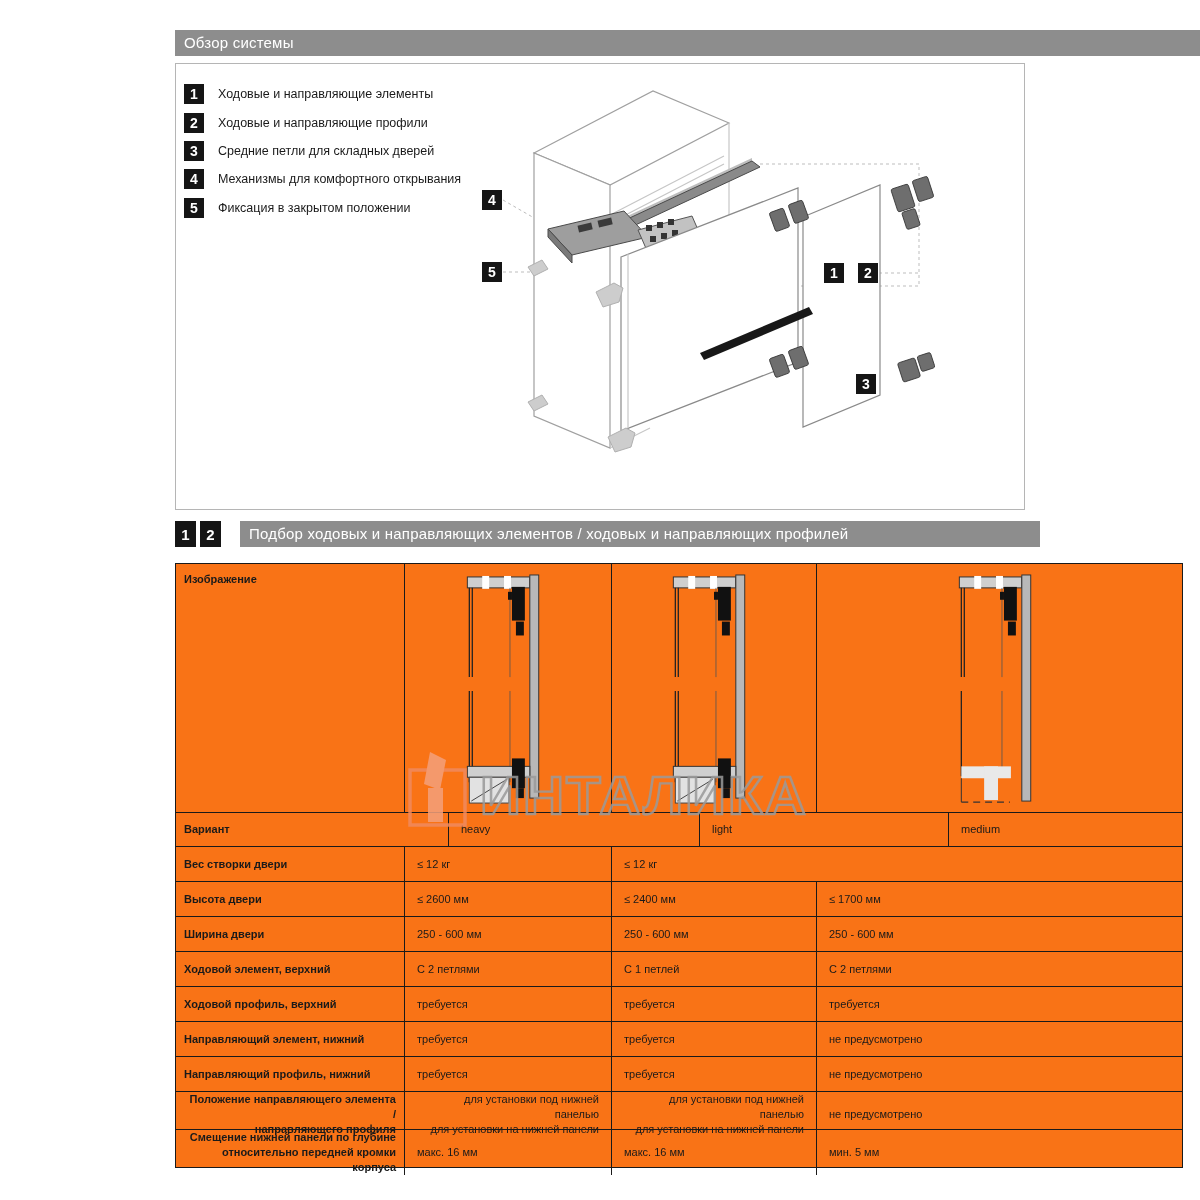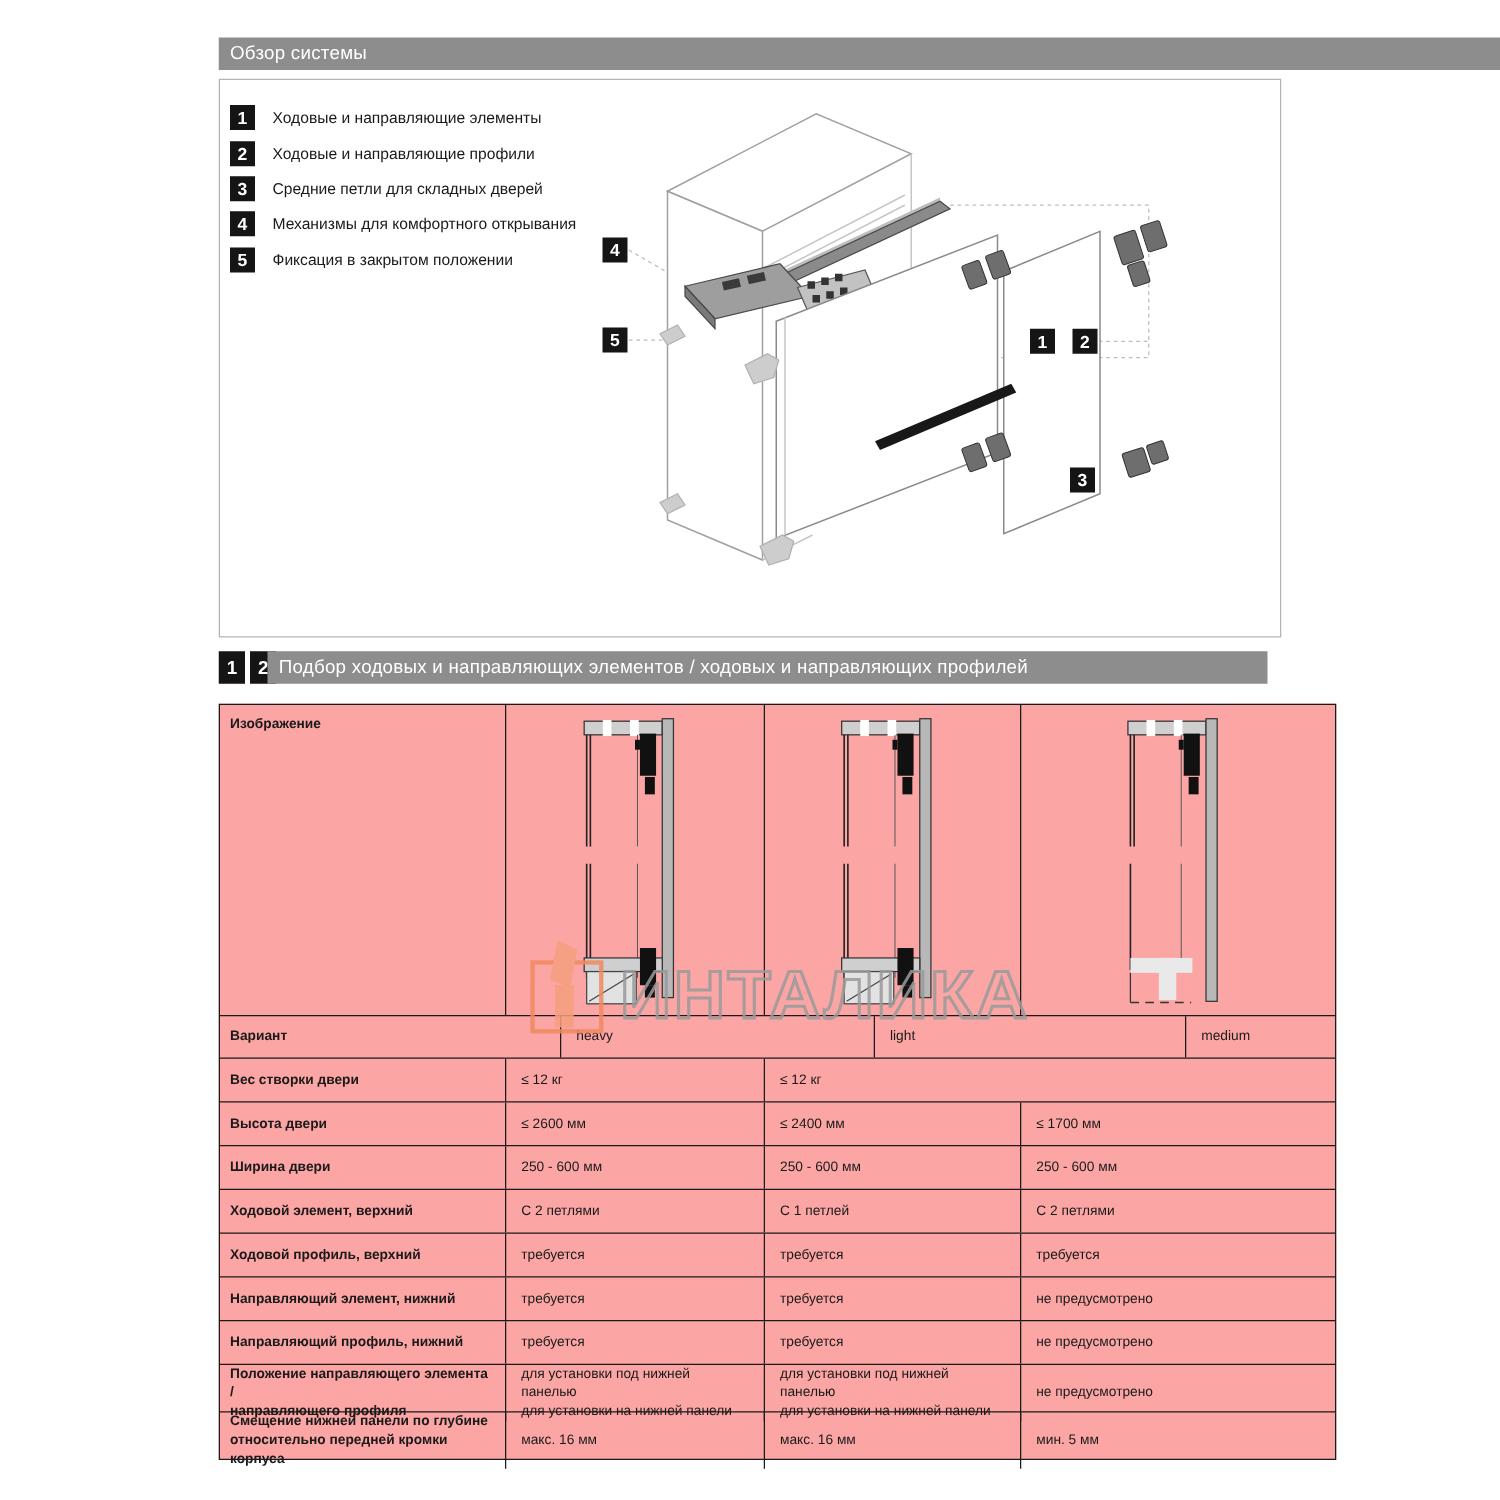--- a/index.html
+++ b/index.html
@@ -6,21 +6,21 @@
   .sheet{
     position:relative;width:1200px;height:1200px;background:#ffffff;
     font-family:"Liberation Sans", sans-serif;color:#1a1a1a;overflow:hidden;
   }
   
   .hbar{
     position:absolute;background:#8d8d8d;color:#ffffff;height:26px;line-height:26px;
     font-size:15px;padding-left:9px;box-sizing:border-box;letter-spacing:.2px;
   }
   .hbar1{left:175px;top:30px;width:1028px;}
-  .hbar2{left:214px;top:521px;width:800px;}
+  .hbar2{left:240px;top:521px;width:800px;}
   .hbadge{
     position:absolute;background:#151515;color:#fff;width:21px;height:26px;
     display:flex;align-items:center;justify-content:center;
     font-size:15px;font-weight:bold;
   }
   .hb1{left:175px;top:521px;}
   .hb2{left:200px;top:521px;}
   
   .obox{
     position:absolute;left:175px;top:63px;width:850px;height:447px;
@@ -33,37 +33,37 @@
     display:flex;align-items:center;justify-content:center;flex:0 0 20px;
   }
   .ltext{margin-left:14px;font-size:12.5px;font-weight:normal;white-space:nowrap;}
   .dbadge{
     position:absolute;width:20px;height:20px;background:#151515;color:#fff;
     font-weight:bold;font-size:14px;display:flex;align-items:center;justify-content:center;
   }
   .osvg{position:absolute;left:0;top:0;width:848px;height:445px;}
   
   .tbl{
-    position:absolute;left:175px;top:563px;width:894px;box-sizing:border-box;
-    border:1.5px solid #1a1a1a;background:#fca5a5;
+    position:absolute;left:175px;top:563px;width:1008px;box-sizing:border-box;
+    border:1.5px solid #1a1a1a;background:#f97316;
   }
   .trow{display:grid;grid-template-columns:228px 207px 205px 1fr;border-top:1.5px solid #1a1a1a;}
   .trow:first-child{border-top:0;}
   .tc{border-left:1.5px solid #1a1a1a;display:flex;align-items:center;box-sizing:border-box;
       font-size:11px;white-space:pre-line;line-height:1.35;}
   .tc:first-child{border-left:0;}
   .tc.lbl{font-weight:bold;padding:0 8px;}
   .tc.val{padding:0 12px;}
   .r-img{height:248px;}
   .r-img .tc{align-items:flex-start;}
   .r-img .tc.lbl{padding-top:8px;}
   .r-img .tc.pic{justify-content:center;padding-top:8px;}
-  .r1{height:33px;gap:44px;} .r-std{height:34px;} .r-tall{height:37px;}
+  .r1{height:33px;gap:44px;} .r-std{height:34px;} .r-tall{height:37px;text-align:right;}
   
-  .wmark{position:absolute;left:416px;top:744px;opacity:.85;pointer-events:none;}
+  .wmark{position:absolute;left:400px;top:744px;opacity:.85;pointer-events:none;}
 </style>
 </head>
 <body>
 
 <div class="sheet">
 
   <div class="hbar hbar1">Обзор системы</div>
 
   <div class="obox">
 

